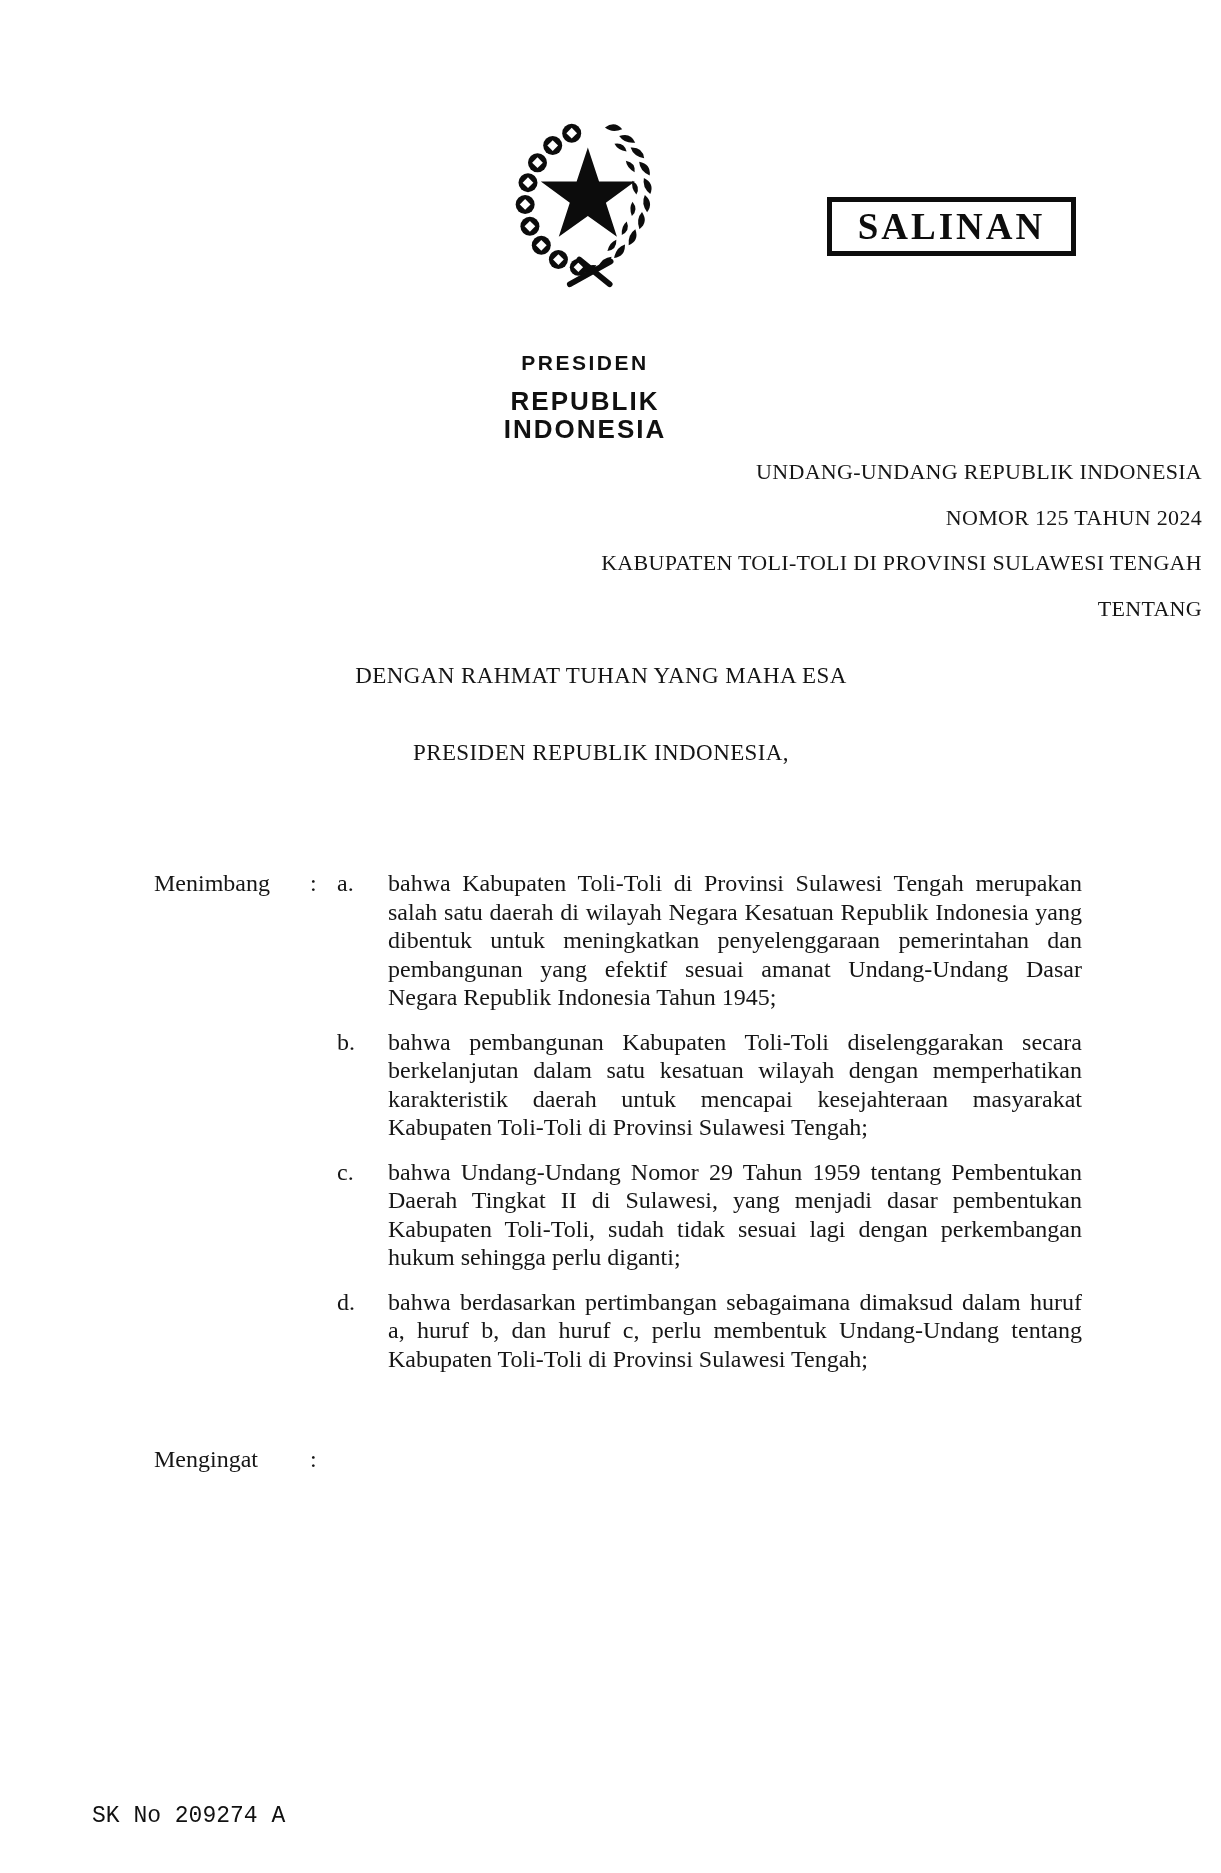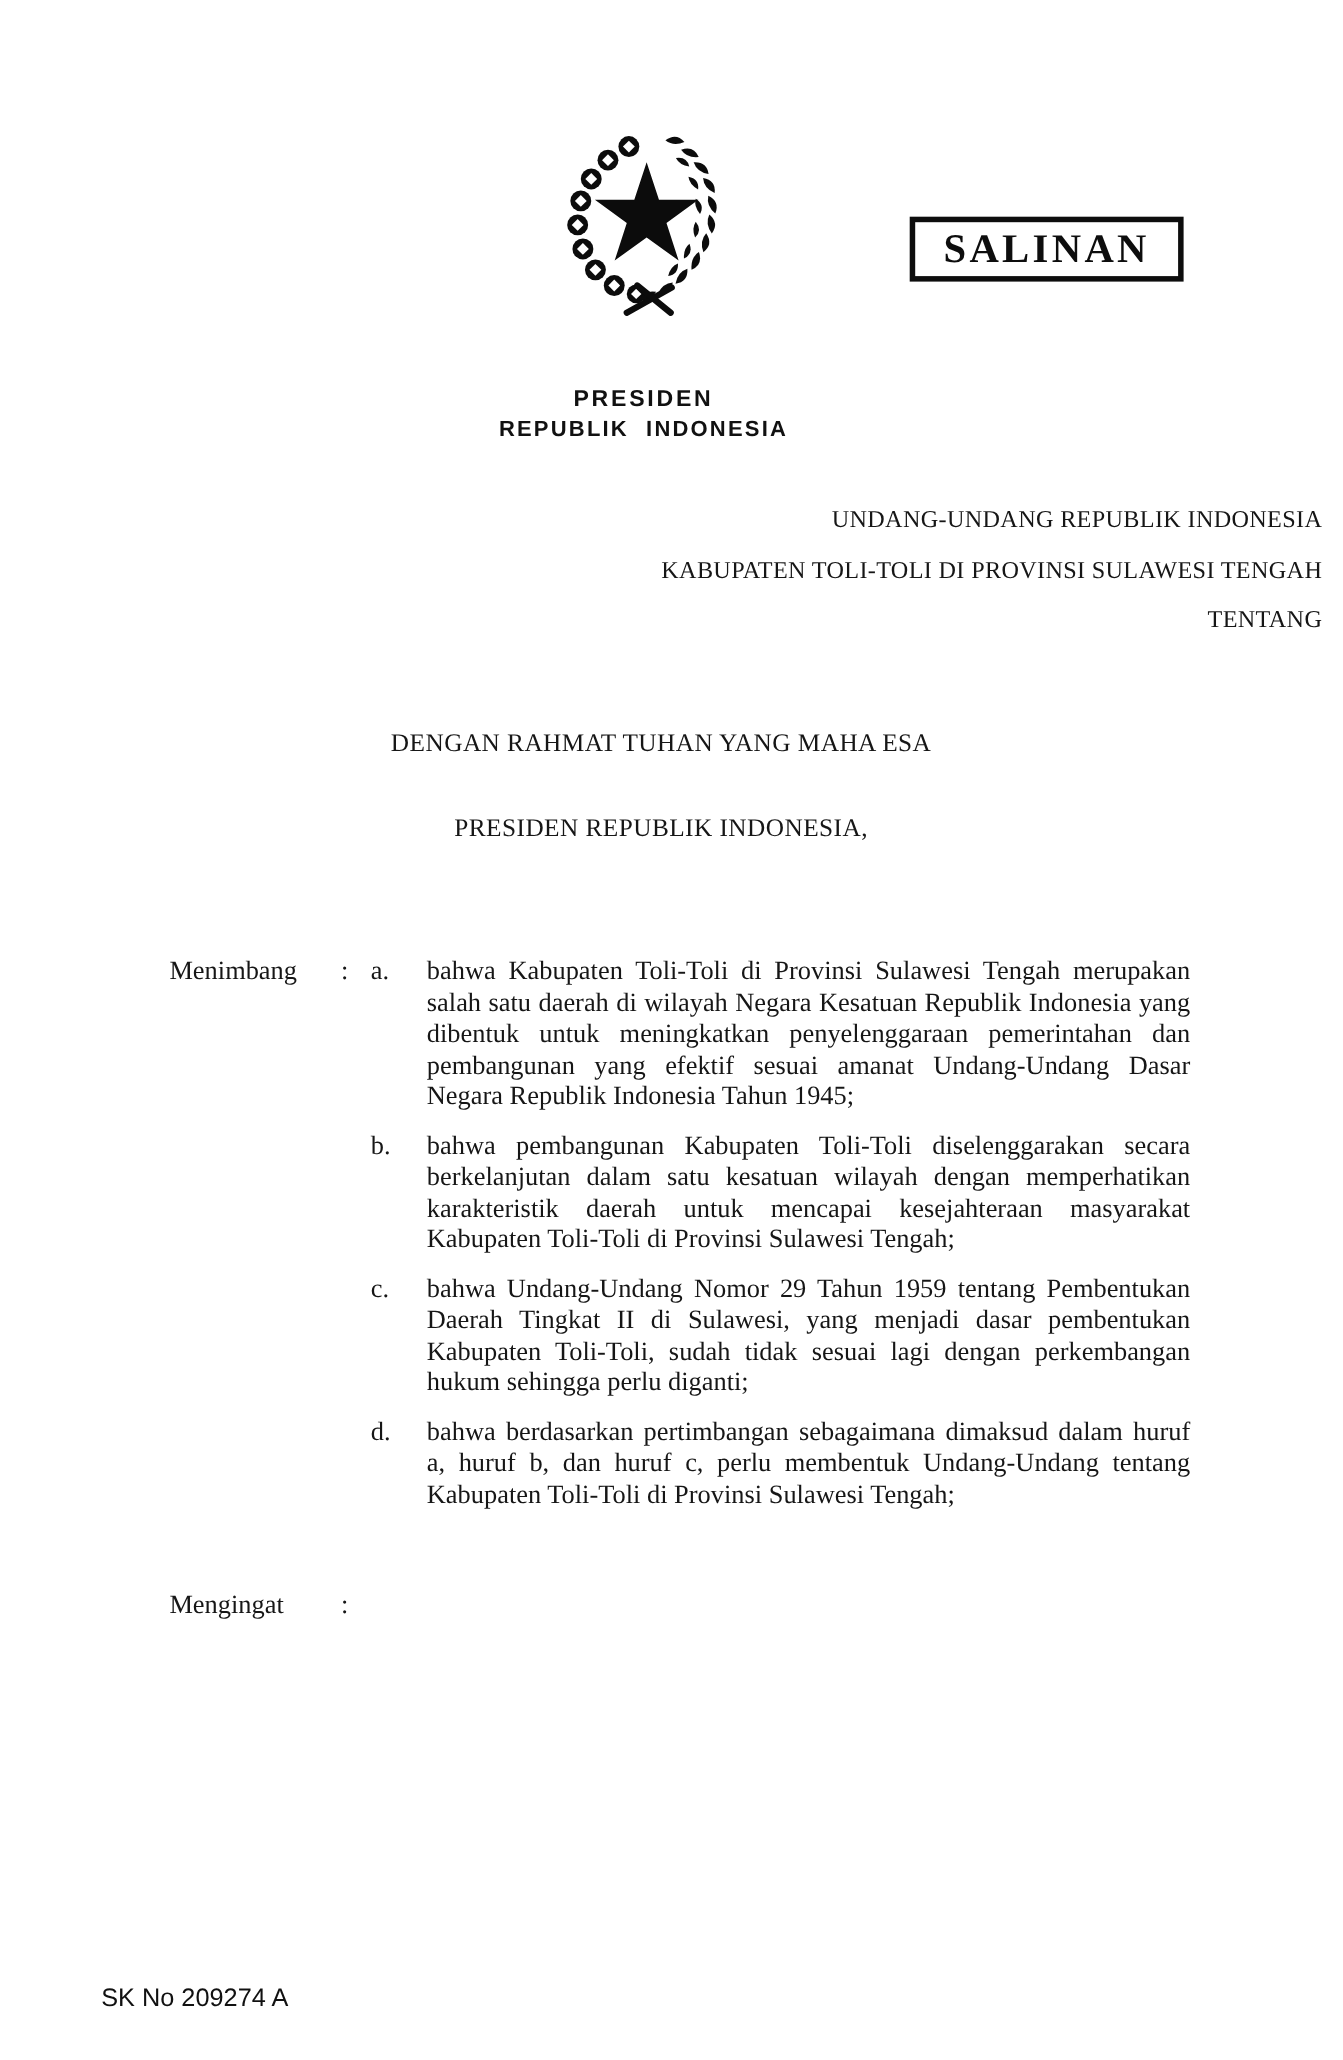--- a/index.html
+++ b/index.html
@@ -34,24 +34,25 @@
     font-weight: bold;
     color: #111;
   }
   .seal-caption .cap-line1 {
     font-size: 21px;
     letter-spacing: 2.5px;
     line-height: 26px;
     margin-top: 32px;
   }
   .seal-caption .cap-line2 {
-    font-size: 20px;
+    font-size: 26px;
     letter-spacing: 2px;
     word-spacing: 8px;
     line-height: 28px;
+    margin-top: 11px;
   }
   .salinan-box {
     position: absolute;
     left: 827px;
     top: 197px;
     width: 249px;
     height: 59px;
     border: 5px solid #0d0d0d;
     display: flex;
     align-items: center;
@@ -119,21 +120,21 @@
     left: 0;
     top: 1671px;
     width: 1081px;
     text-align: right;
     font-size: 24px;
   }
   .sk-number {
     position: absolute;
     left: 92px;
     top: 1803px;
-    font-family: Liberation Sans, sans-serif;
+    font-family: Liberation Mono, monospace;
     font-size: 23px;
     color: #111;
   }
 </style>
 </head>
 <body>
 
 <div class="page">
 
   <div class="seal-wrap">
@@ -244,20 +245,21 @@
   </div>
   <div class="seal-caption">
     <div class="cap-line1">PRESIDEN</div>
     <div class="cap-line2">REPUBLIK INDONESIA</div>
   </div>
 
   <div class="salinan-box">SALINAN</div>
 
   <div class="title-block">
     <div>UNDANG-UNDANG REPUBLIK INDONESIA</div>
+    <div>NOMOR 125 TAHUN 2024</div>
     <div>KABUPATEN TOLI-TOLI DI PROVINSI SULAWESI TENGAH</div>
     <div>TENTANG</div>
   </div>
   <div class="invocation">DENGAN RAHMAT TUHAN YANG MAHA ESA</div>
   <div class="enacting">PRESIDEN REPUBLIK INDONESIA,</div>
 
   <div class="considerations">
 
     <div class="cons-row">
       <div class="cons-label">Menimbang</div>

